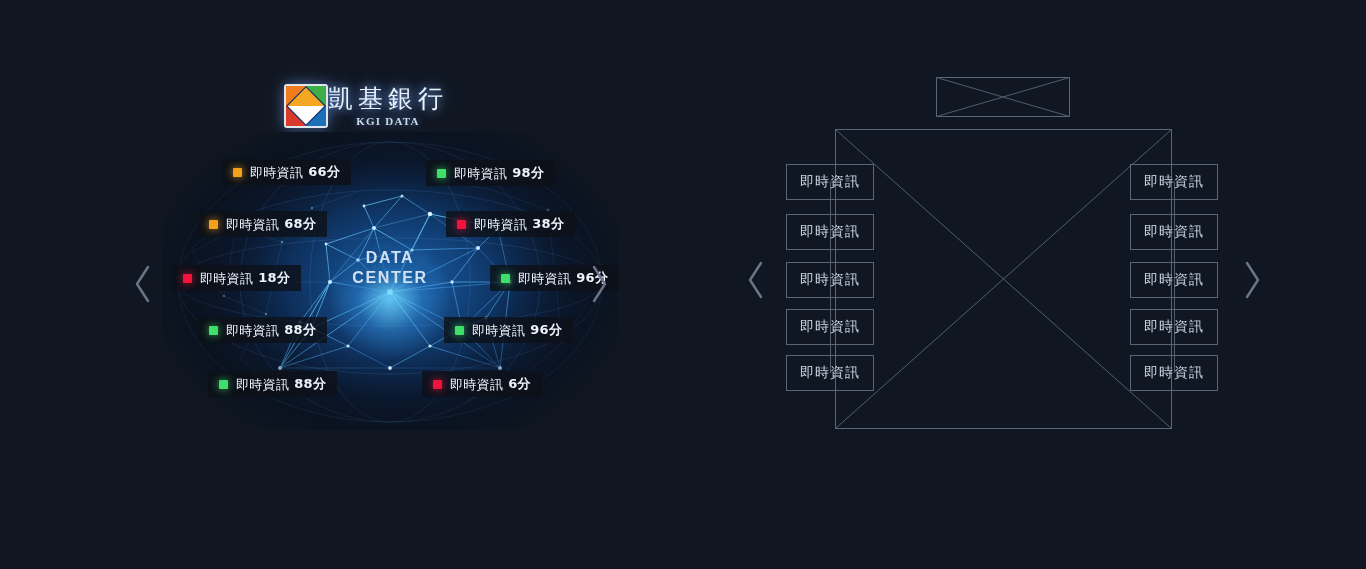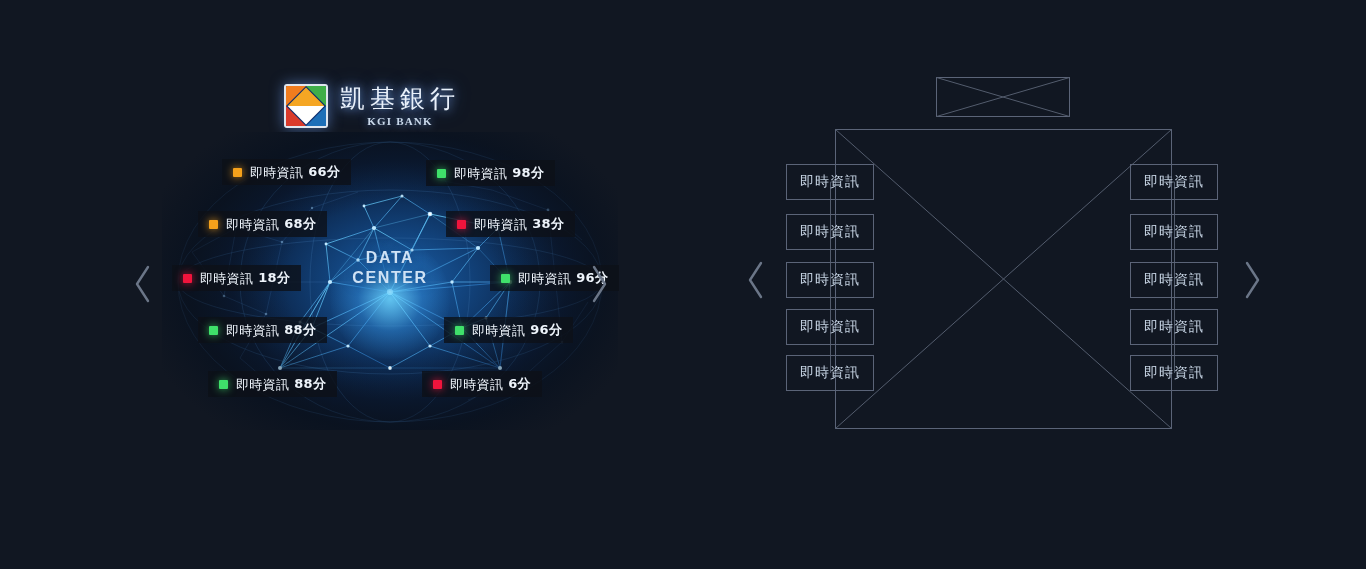--- a/index.html
+++ b/index.html
@@ -25,21 +25,20 @@
   }
 
   .brand-logo {
     position: absolute;
     left: 284px;
     top: 80px;
     width: 176px;
     height: 52px;
     display: flex;
     align-items: center;
-    gap: 12px;
   }
   .brand-mark {
     position: relative;
     width: 44px; height: 44px;
     background: #0b2a6b;
     border: 2px solid #dfe6ef;
     border-radius: 3px;
     box-shadow: 0 0 14px rgba(120,170,255,.55);
     overflow: hidden;
     flex: 0 0 auto;
@@ -183,21 +182,21 @@
     <div class="brand-logo">
       <div class="brand-mark">
         <i class="bm-tl"></i>
           <i class="bm-tr"></i>
           <i class="bm-bl"></i>
           <i class="bm-br"></i>
         <div class="bm-dia2"></div>
       </div>
       <div class="brand-text">
         <div class="brand-cn">凱基銀行</div>
-        <div class="brand-en">KGI BANK</div>
+        <div class="brand-en">KGI DATA</div>
       </div>
     </div>
 
     <div class="dc-art">
       <svg viewBox="0 0 456 298" preserveAspectRatio="none" aria-hidden="true">
         <defs>
           <linearGradient id="lg" x1="0" y1="0" x2="1" y2="1">
             <stop offset="0%" stop-color="#6fd8ff" stop-opacity="0.95"></stop>
             <stop offset="100%" stop-color="#2f86e0" stop-opacity="0.55"></stop>
           </linearGradient>

